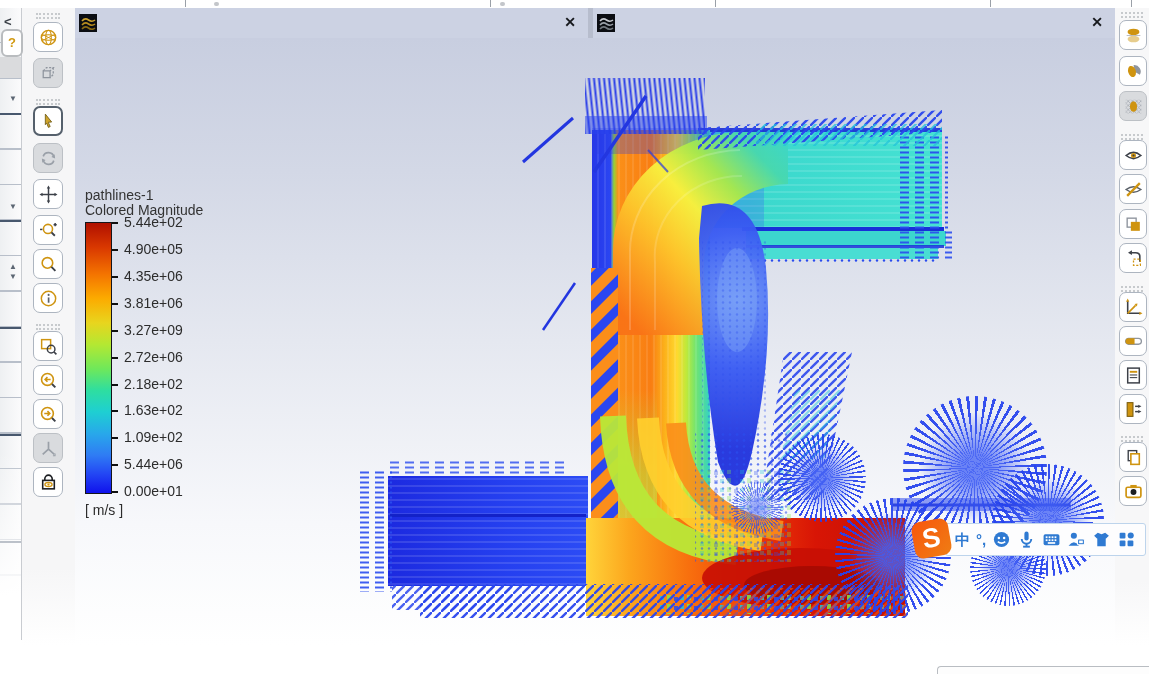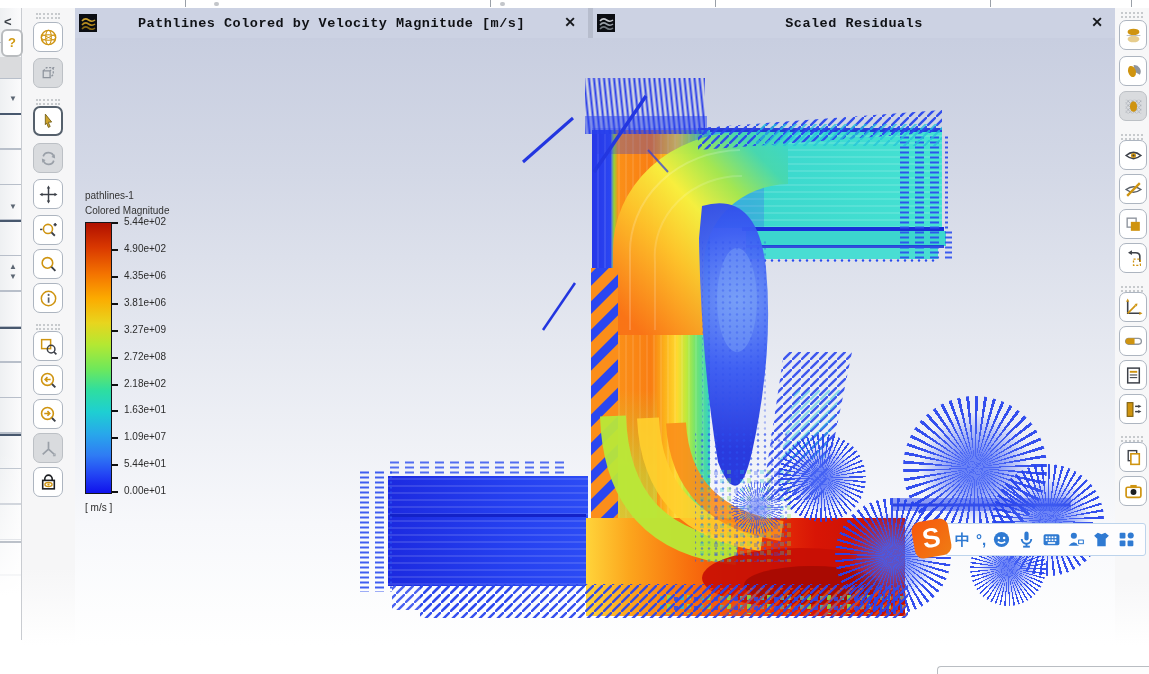--- a/index.html
+++ b/index.html
@@ -55,21 +55,21 @@
       background:linear-gradient(180deg,#c8cee0 0%,#d3d8e6 22%,#e5e8f0 50%,#f7f8fb 80%,#fff 100%)}
   .flow-svg{position:absolute;left:0;top:0;width:1040px;height:607px}
 
   
   .fan{position:absolute;border-radius:50%;opacity:.93;z-index:2;
     background:
       radial-gradient(circle, rgba(70,100,245,.85) 0 14%, rgba(70,100,245,0) 55%),
       repeating-conic-gradient(#2643ee 0deg 2.5deg, rgba(38,67,238,0) 2.5deg 7.2deg)}
 
   
-  .legend{position:absolute;left:10px;top:150px;z-index:5;font-size:10px;color:#2c2c2c}
+  .legend{position:absolute;left:10px;top:150px;z-index:5;font-size:14px;color:#2c2c2c}
   .legend-title{line-height:15px;color:#333}
   .legend-body{display:flex;margin-top:4px}
   .legend-bar{width:25px;height:270px;border:1px solid #15151a;position:relative;
     background:linear-gradient(180deg,#b01000 0%,#d93800 9%,#f47400 19%,#fcab00 28%,#e8d51e 37%,
       #b4e832 45%,#6fe85a 54%,#2edea0 62%,#1ecfd2 70%,#28a8ea 78%,#2f7cf4 86%,#2346f4 93%,#1012ec 100%)}
   .legend-bar .tk{position:absolute;right:-7px;width:6px;height:2px;background:#111}
   .legend-labels{margin-left:12px;position:relative;width:62px}
   .legend-labels div{position:absolute;height:12px;line-height:12px;white-space:nowrap}
   .legend-unit{margin-top:8px}
 
@@ -215,32 +215,30 @@
 <div class="gwin">
   <div class="tabbar">
     <div class="tab" style="left:0;width:513px">
       <span class="tab-ico">
         <svg viewBox="0 0 15 13">
             <path d="M1,4 q3,-3.5 6.5,-1 q3.5,2.5 6.5,0" fill="none" stroke="#caa02c" stroke-width="1.6"></path>
         <path d="M1,8 q3,-3.5 6.5,-1 q3.5,2.5 6.5,0" fill="none" stroke="#b88d1e" stroke-width="1.6"></path>
         <path d="M1,12 q3,-3.5 6.5,-1 q3.5,2.5 6.5,0" fill="none" stroke="#8a6a14" stroke-width="1.6"></path>
           </svg>
       </span>
-      <span class="tab-title">Pathlines Colored by Velocity Magnitude [m/s]</span>
       <span class="tab-close">✕</span>
     </div>
     <div class="tab" style="left:518px;width:522px">
       <span class="tab-ico">
         <svg viewBox="0 0 15 13">
             <path d="M1,4 q3,-3.5 6.5,-1 q3.5,2.5 6.5,0" fill="none" stroke="#c6c9ce" stroke-width="1.6"></path>
         <path d="M1,8 q3,-3.5 6.5,-1 q3.5,2.5 6.5,0" fill="none" stroke="#9aa0a8" stroke-width="1.6"></path>
         <path d="M1,12 q3,-3.5 6.5,-1 q3.5,2.5 6.5,0" fill="none" stroke="#72787f" stroke-width="1.6"></path>
           </svg>
       </span>
-      <span class="tab-title">Scaled Residuals</span>
       <span class="tab-close">✕</span>
     </div>
   </div>
 
   <div class="canvas">
     <svg class="flow-svg" viewBox="0 0 1040 607" preserveAspectRatio="none">
       <defs>
         <linearGradient id="gV" gradientUnits="userSpaceOnUse" x1="592" y1="0" x2="710" y2="0">
           <stop offset="0" stop-color="#2636e8"></stop>
             <stop offset="0.16" stop-color="#2a46f2"></stop>
@@ -408,29 +406,29 @@
             <i class="tk" style="top:107px"></i>
             <i class="tk" style="top:134px"></i>
           <i class="tk" style="top:161px"></i>
             <i class="tk" style="top:187px"></i>
             <i class="tk" style="top:214px"></i>
           <i class="tk" style="top:241px"></i>
             <i class="tk" style="top:268px"></i>
         </div>
         <div class="legend-labels">
           <div style="top:-6px">5.44e+02</div>
-          <div style="top:21px">4.90e+02</div>
+          <div style="top:21px">4.90e+05</div>
           <div style="top:48px">4.35e+06</div>
           <div style="top:75px">3.81e+06</div>
           <div style="top:102px">3.27e+09</div>
-          <div style="top:129px">2.72e+08</div>
+          <div style="top:129px">2.72e+06</div>
           <div style="top:156px">2.18e+02</div>
-          <div style="top:182px">1.63e+01</div>
-          <div style="top:209px">1.09e+07</div>
-          <div style="top:236px">5.44e+01</div>
+          <div style="top:182px">1.63e+02</div>
+          <div style="top:209px">1.09e+02</div>
+          <div style="top:236px">5.44e+06</div>
           <div style="top:263px">0.00e+01</div>
         </div>
       </div>
       <div class="legend-unit">[ m/s ]</div>
     </div>
   </div>
 </div>
 
 <div class="right-toolbar">
   <div class="grip" style="left:6px;top:4px;width:22px"></div>

